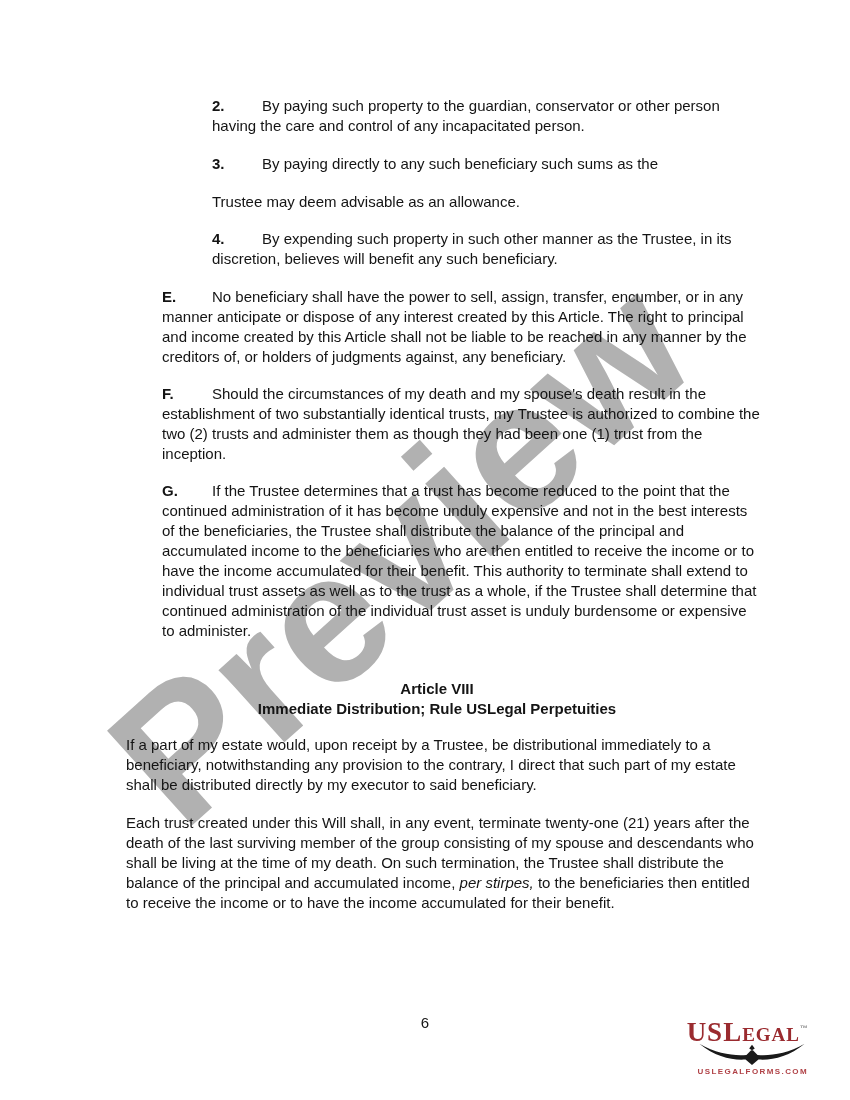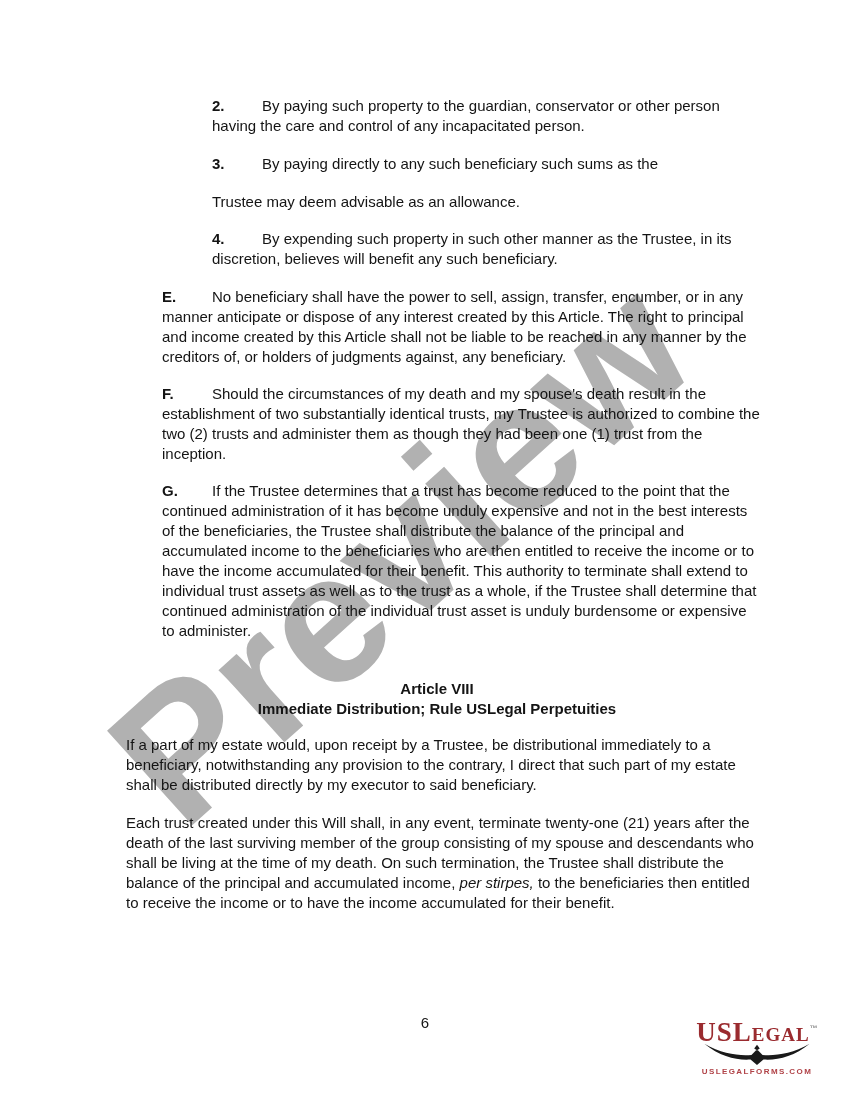--- a/index.html
+++ b/index.html
@@ -48,23 +48,23 @@
   .it { font-style:italic;text-align:right; }
   .page-number {
     position:absolute;
     left:0; right:0; top:1014px;
     text-align:center;
     font-size:15px;
     z-index:1;
   }
   .logo {
     position:absolute;
-    right:28px; top:1016px;
+    right:42px; top:1016px;
     width:130px;
-    text-align:center;
+    text-align:right;
     z-index:1;
   }
   .logo-brand {
     font-family:"Liberation Serif", serif;
     font-weight:bold;
     font-variant:small-caps;
     font-size:27px;
     line-height:26px;
     color:#9a2b2f;
     letter-spacing:1px;

